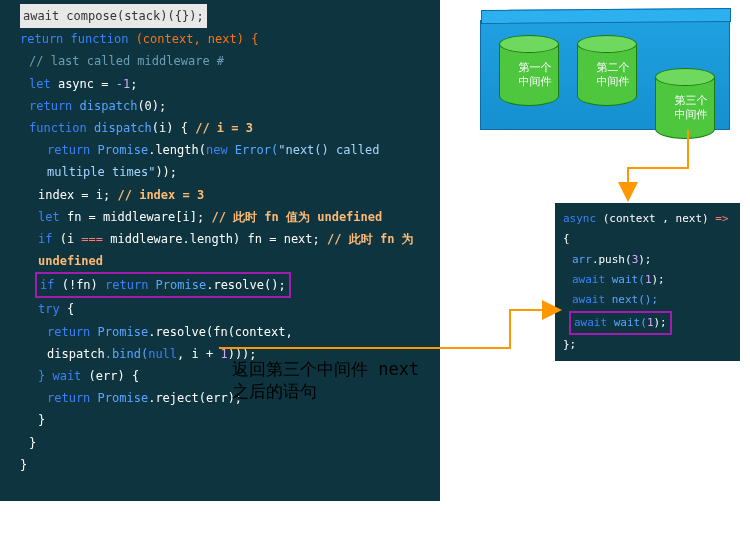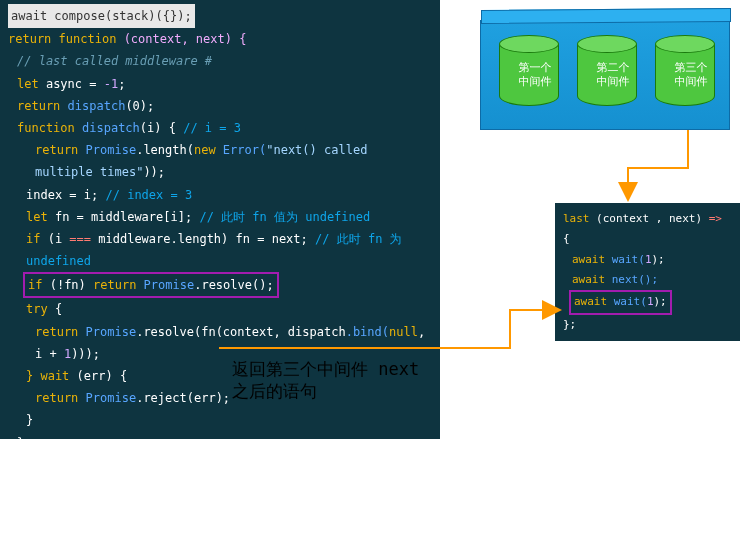--- a/index.html
+++ b/index.html
@@ -10,42 +10,42 @@
   font-family: "Menlo", "Consolas", monospace;
   font-size: 12px;
   position: relative;
   overflow: hidden;
 }
 .left-code {
   position: absolute;
   left: 0;
   top: 0;
   width: 440px;
-  height: 439px;
+  height: 501px;
   background: #0e3440;
-  padding: 4px 8px;
+  padding: 4px 20px;
   line-height: 1.85;
   color: #fff;
 }
 .title-line {
   background: #e8e8e8;
   color: #333;
   font-family: "Menlo", "Consolas", monospace;
   padding: 1px 3px;
   display: inline-block;
   width: auto;
 }
-.kw { color: #eab308; }
+.kw { color: #3b82f6; }
 .fn { color: #58a6ff; }
 .num { color: #d2a8ff; }
 .str { color: #a5d6ff; }
 .op { color: #ff7b72; }
-.cmt { font-style: italic; color: #6a9fb5; }
-.cmt-ann { color: #0ea5e9; font-weight: 400; font-style: normal; }
-.paren { color: #f0abfc; }
+.cmt { color: #6a9fb5; }
+.cmt-ann { color: #fdba74; font-weight: 700; font-style: normal; }
+.paren { color: #f97316; }
 .ind1 { padding-left: 9px; }
 .ind2 { padding-left: 18px; }
 .ind3 { padding-left: 27px; }
 .highlight-box {
   border: 2px solid #a21caf;
   display: inline-block;
   padding: 0 3px;
   margin-left: -3px;
 }
 .annot {
@@ -106,21 +106,21 @@
   position: absolute;
   top: 26px;
   width: 72px;
   text-align: center;
   color: #fff;
   font-size: 11px;
   line-height: 1.3;
 }
 .cyl1 { left: 18px; }
 .cyl2 { left: 96px; }
-.cyl3 { left: 174px; }
+.cyl3 { left: 174px; margin-top: 33px; }
 
 
 .right-code {
   position: absolute;
   left: 555px;
   top: 203px;
   width: 185px;
   background: #0e3440;
   padding: 6px 8px;
   line-height: 1.85;
@@ -178,21 +178,22 @@
     <div class="cyl-label">第二个<br>中间件</div>
   </div>
   <div class="cylinder cyl3">
     <div class="cyl-body"></div>
       <div class="cyl-top"></div>
     <div class="cyl-label">第三个<br>中间件</div>
   </div>
 </div>
 
 <div class="right-code">
-  <div><span class="kw">last</span><span> (context , next) </span><span class="op">=&gt;</span><span> {</span></div>
+  <div><span class="kw">async</span><span> (context , next) </span><span class="op">=&gt;</span><span> {</span></div>
+  <div class="ind1"><span class="fn">arr</span><span>.push(</span><span class="num">3</span><span>);</span></div>
   <div class="ind1"><span class="kw">await</span><span class="fn"> wait(</span><span class="num">1</span><span>);</span></div>
   <div class="ind1"><span class="kw">await</span><span class="fn"> next();</span></div>
   <div class="ind1"><span class="highlight-box"><span class="kw">await</span><span class="fn"> wait(</span><span class="num">1</span><span>);</span></span></div>
   <div>};</div>
 </div>
 
 <svg class="arrows">
   <defs>
     <marker id="ah" markerWidth="10" markerHeight="10" refX="8" refY="5" orient="auto">
       <path d="M0,0 L10,5 L0,10 Z" fill="#ff9800"></path>

